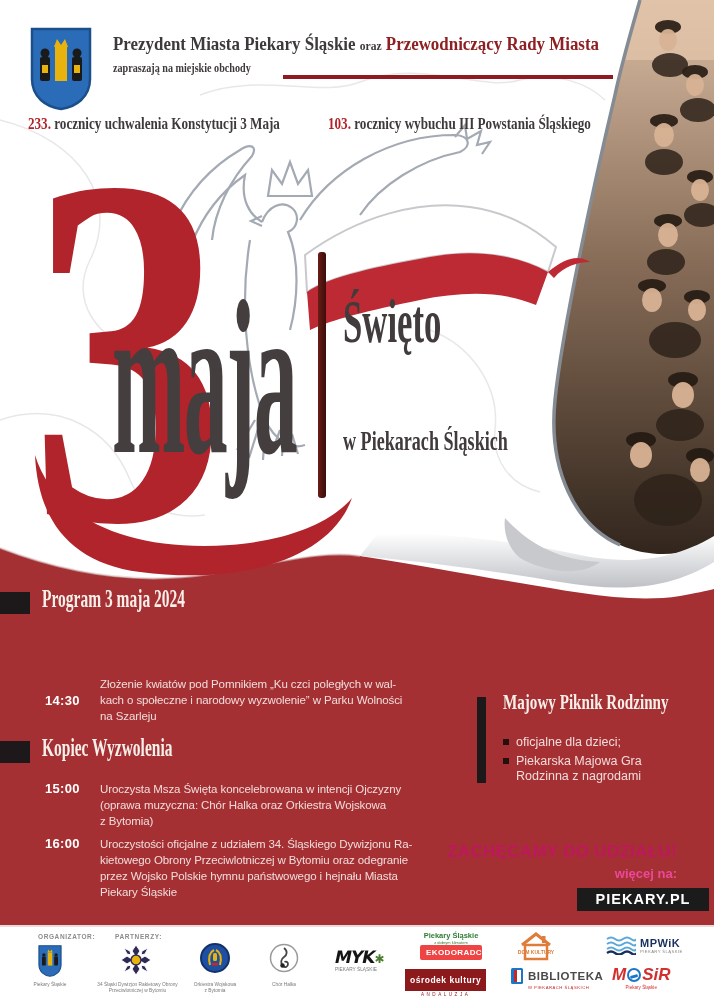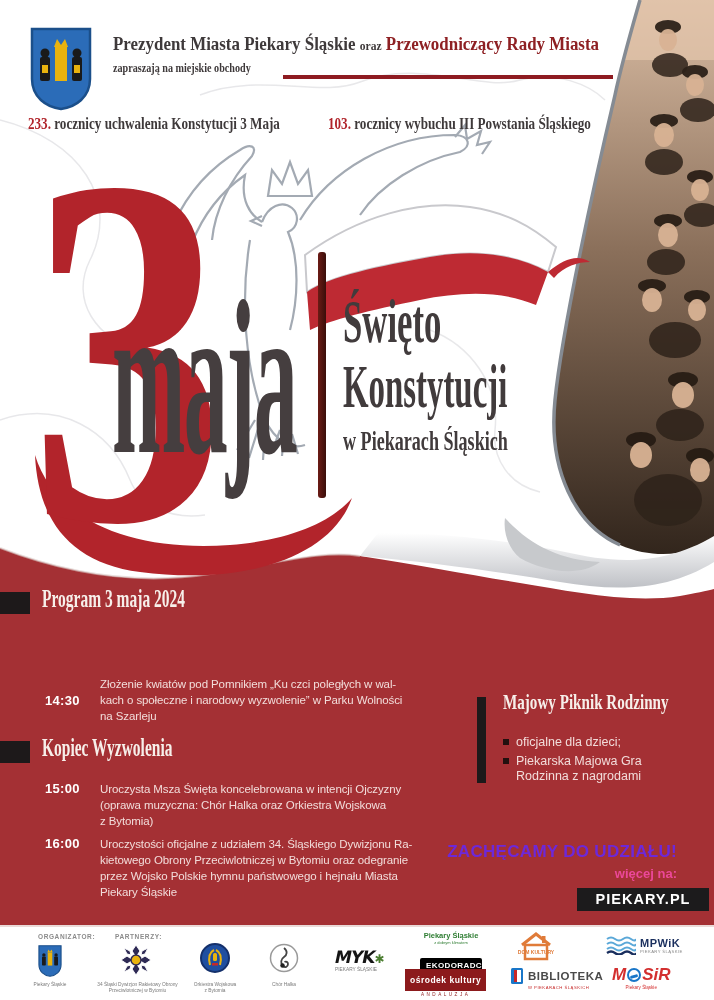--- a/index.html
+++ b/index.html
@@ -66,40 +66,40 @@
 
   .picnic-bar { left:477px; top:697px; width:9px; height:86px; background:#1D191A; }
   .picnic-head { left:503px; top:692px; font-size:21px; line-height:21px; color:#F7EFEA; }
   .picnic-head .cond { transform: scaleX(0.72); }
   .picnic-list { left:503px; top:735px; width:175px; }
   .picnic-li { display:flex; margin-bottom:3px; }
   .picnic-li .sq { flex:0 0 6px; width:6px; height:6px; margin:4px 7px 0 0; background:#23100F; }
   .picnic-li .btxt { font-size:12.5px; line-height:15.5px; color:#F2DCDA; white-space:pre-line; }
 
   .cta1 { right:37px; top:842px; width:260px; text-align:right;
-          font-size:17px; font-weight:bold; color:#6d28d9; letter-spacing:0.3px; }
+          font-size:17px; font-weight:bold; color:#be185d; letter-spacing:0.3px; }
   .cta2 { right:37px; top:866px; width:200px; text-align:right;
           font-size:13px; font-weight:bold; color:#ec4899; }
   .piekary-box { left:577px; top:888px; width:132px; height:23px; background:#1C1B1C;
                  color:#FFFFFF; font-size:14.5px; font-weight:bold; letter-spacing:1px;
                  text-align:center; line-height:23px; cursor:pointer; }
 
   
   .footer { left:0; top:925px; width:714px; height:75px; background:#FFFFFF;
             border-top:2px solid #EADAD8; }
   .flabel { position:absolute; font-size:6.5px; letter-spacing:0.6px; color:#8B8B8B; font-weight:bold; }
   .fcap { position:absolute; font-size:4.8px; line-height:6px; color:#7A7A7A; text-align:center; white-space:pre-line; }
   .logo { position:absolute; }
 
   .myk-txt { font-size:17px; font-weight:900; color:#151515; letter-spacing:-1px;
              font-family:"DejaVu Sans", sans-serif; transform: skewX(-12deg); display:inline-block; }
   .myk-star { color:#4A7D2F; font-size:12px; }
   .eko-top { font-size:7.5px; font-weight:bold; color:#2E7D32; text-align:center; }
   .eko-sub { font-size:4px; color:#2E7D32; text-align:center; }
-  .eko-box { margin-top:13px; background:#000000; color:#fff; font-size:8px; font-weight:bold;
+  .eko-box { margin-top:0; background:#ef4444; color:#fff; font-size:8px; font-weight:bold;
              padding:3px 6px; border-radius:2px; text-align:center; letter-spacing:0.4px; }
   .mpwik-row { display:flex; align-items:center; gap:4px; }
   .mpwik-txt { font-size:11px; font-weight:900; color:#1A2F5E; letter-spacing:0.5px; }
   .mpwik-sub { font-size:4.2px; color:#888; letter-spacing:0.4px; }
   .osrodek-box { background:#8C1A1C; color:#fff; font-size:8.5px; font-weight:bold;
                  padding:6px 5px; letter-spacing:0.5px; }
   .osrodek-sub { font-size:4.6px; color:#8C1A1C; letter-spacing:2.5px; text-align:center; margin-top:1px; }
   .bibl-row { display:flex; align-items:center; gap:4px; }
   .bibl-txt { font-size:11.5px; font-weight:bold; color:#4A4A4A; letter-spacing:0.5px; }
   .bibl-sub { font-size:4.2px; color:#C62828; letter-spacing:0.5px; margin-left:18px; }
@@ -250,23 +250,20 @@
     <span class="cond">
       <span class="num">103.</span><span> rocznicy wybuchu III Powstania Śląskiego</span>
     </span>
   </div>
 
   <div class="abs big3">3</div>
   <div class="abs maja">maja</div>
   <div class="abs disp hero-t1">
     <span class="cond">Święto</span>
   </div>
-  <div class="abs disp hero-t2">
-    <span class="cond">Konstytucji</span>
-  </div>
   <div class="abs disp hero-sub">
     <span class="cond">w Piekarach Śląskich</span>
   </div>
 
   <div class="abs blackmark" style="left:0;top:592px;width:30px;height:22px;"></div>
   <div class="abs disp sec-head" style="left:42px;top:586px;">
     <span class="cond">Program 3 maja 2024</span>
   </div>
 
   <div class="abs pitem vcenter" style="left:45px;top:676px;">

